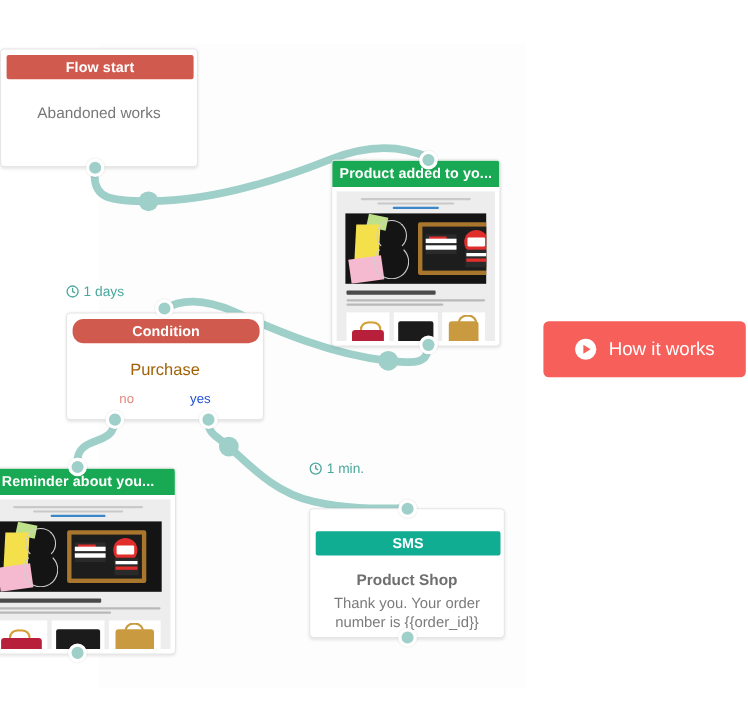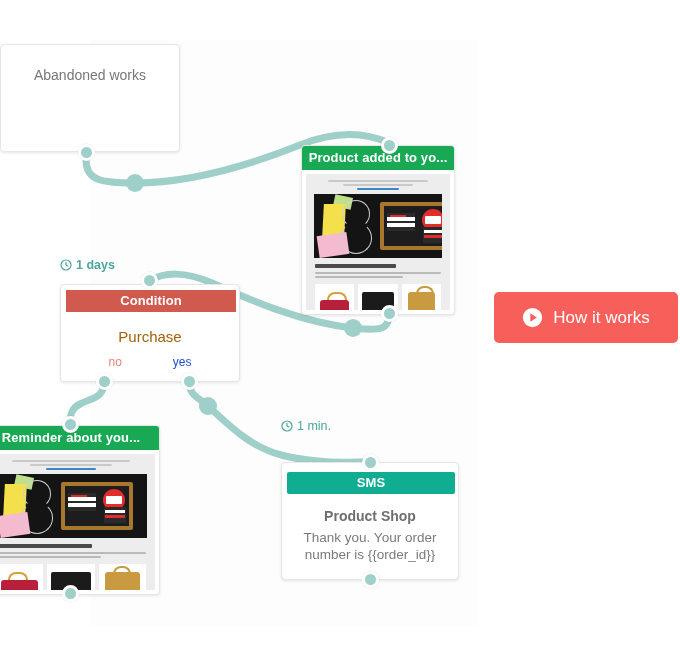--- a/index.html
+++ b/index.html
@@ -35,33 +35,33 @@
   .hd-teal{background:#10ad93;}
   .node-body{padding:10px 8px;text-align:center;color:#7b7b7b;font-size:14px;}
 
   
   #flow-start{left:0px;top:44px;width:180px;height:108px;border-radius:4px;}
   #flow-start .node-hd{margin:5px 5px 0 5px;border-radius:2px;width:170px;}
   #flow-start .node-body{padding-top:22px;font-size:14px;color:#777;}
 
   
   #condition{left:60px;top:284px;width:180px;height:98px;}
-  #condition .node-hd{margin:5px 5px 0 5px;width:170px;border-radius:0;}
+  #condition .node-hd{margin:5px 5px 0 5px;width:170px;border-radius:10px;}
   #condition .cond-text{margin-top:16px;text-align:center;color:#a16207;font-size:15px;}
   #condition .branches{
     position:absolute;left:0;right:0;bottom:12px;
     display:flex;justify-content:space-around;padding:0 22px;box-sizing:border-box;
     font-size:12px;
   }
   .br-no{color:#e0897e;text-align:center;}
   .br-yes{color:#1d4ed8;}
 
   
   #sms{left:281px;top:462px;width:178px;height:118px;}
-  #sms .node-hd{margin:9px 5px 0 5px;width:168px;border-radius:2px;}
+  #sms .node-hd{margin:20px 5px 0 5px;width:168px;border-radius:2px;}
   #sms .sms-title{margin-top:14px;text-align:center;color:#6f6f6f;font-size:14px;font-weight:bold;}
   #sms .sms-text{margin-top:5px;text-align:center;color:#7b7b7b;font-size:13.5px;line-height:17px;padding:0 10px;}
 
   
   #email-1{left:301px;top:145px;width:154px;height:170px;}
   #email-2{left:-18px;top:425px;width:178px;height:170px;}
   .email-hd{height:24px;line-height:24px;}
   .email-prev{background:#ededed;margin:4px;height:136px;position:relative;overflow:hidden;}
   .prev-toptext{padding:4px 10px 2px 10px;text-align:center;}
   .prev-toptext .ln{height:2px;background:#c9c9c9;border-radius:1px;margin:2px auto;}
@@ -105,21 +105,21 @@
   .th-black{position:absolute;left:4px;top:8px;right:4px;height:24px;background:#1b1b1b;
             border-radius:2px;}
   .th-gold{position:absolute;left:6px;top:8px;right:6px;height:24px;background:#c99a3f;
            border-radius:3px 3px 6px 6px;}
   .th-gold-h{position:absolute;left:14px;top:2px;width:14px;height:8px;
              border:2px solid #c99a3f;border-bottom:none;border-radius:8px 8px 0 0;}
 
   
   .clock{position:absolute;display:flex;align-items:center;gap:4px;
          color:#4aa89c;font-size:12.5px;white-space:nowrap;}
-  #clock-1{left:60px;top:258px;font-weight:bold;}
+  #clock-1{left:60px;top:258px;}
   #clock-2{left:281px;top:419px;}
 
   
   .port{position:absolute;width:17px;height:17px;border-radius:50%;
         background:#9ecfc8;border:3px solid #fff;box-sizing:border-box;
         box-shadow:0 0 0 1px rgba(0,0,0,.04);}
 
   
   #how-it-works{
     position:absolute;left:494px;top:292px;width:184px;height:51px;
@@ -150,20 +150,21 @@
                C320,464 350,462 370,462"></path>
     </g>
     <g fill="#9ecfc8">
       <circle cx="135" cy="183" r="9"></circle>
       <circle cx="353" cy="328" r="9"></circle>
       <circle cx="208" cy="406" r="9"></circle>
     </g>
   </svg>
 
   <div class="node" id="flow-start">
+    <div class="node-hd hd-red">Flow start</div>
     <div class="node-body">Abandoned works</div>
   </div>
   <div class="port" style="left:78px;top:144px;"></div>
 
   <div class="node" id="email-1">
     <div class="node-hd email-hd hd-green">Product added to yo...</div>
     <div class="email-prev">
       <div class="prev-toptext">
         <div class="ln" style="width:80%"></div>
         <div class="ln" style="width:56%"></div>

